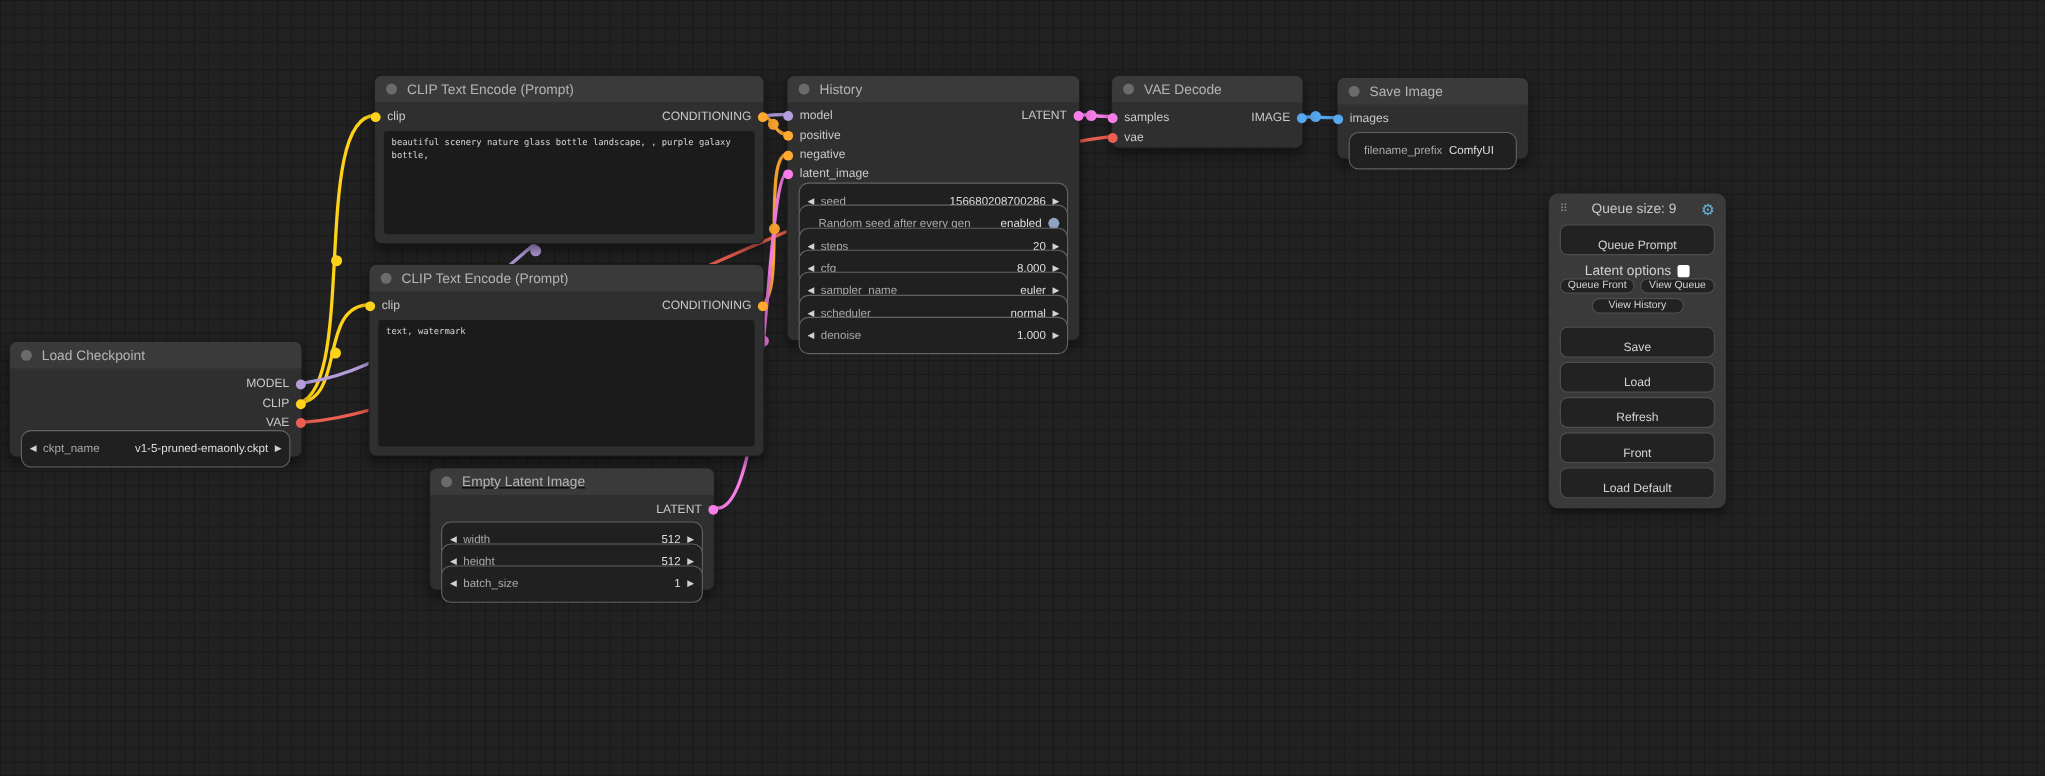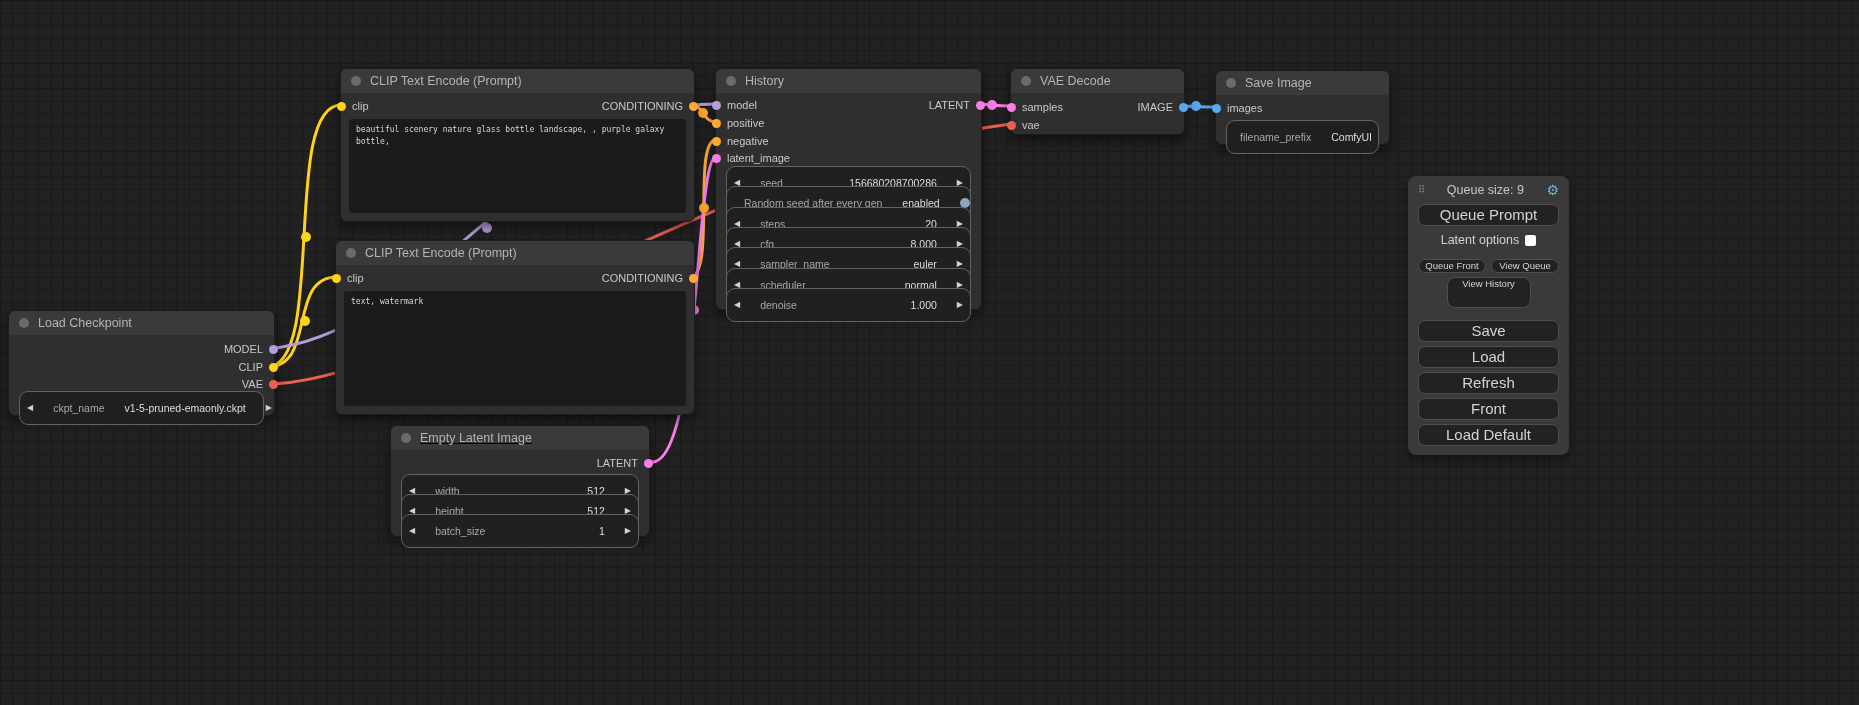--- a/index.html
+++ b/index.html
@@ -31,21 +31,21 @@
           font-size:11px; color:#c9c9c9; white-space:nowrap;justify-content:center; }
   .slot.in  { left:-4px; }
   .slot.out { right:-4px; }
   .dot { width:9px; height:9px; border-radius:50%; flex:0 0 auto; }
   .cY{background:#ffd21a}.cP{background:#b39ddb}.cV{background:#ea5f51}
   .cO{background:#ffa931}.cL{background:#f77ee8}.cB{background:#57a8ee}
 
   .widget {
     position:absolute; left:10px; right:10px; height:15px;
     background:#202020; border:1px solid #636363; border-radius:9px;
-    display:flex; align-items:center; gap:20px; padding:16px 7px;
+    display:flex; align-items:center; gap:6px; padding:16px 7px;
     font-size:10.5px; color:#a8a8a8; white-space:nowrap;
   }
   .widget .arrow { color:#d2d2d2; font-size:8px; line-height:1; }
   .widget .w-value { margin-left:auto; color:#dedede; }
   .widget.tall { height:16px; }
   .toggle-dot { width:10px; height:10px; border-radius:50%; background:#8ea4c0; flex:0 0 auto; }
 
   .prompt-box {
     position:absolute; left:8px; right:8px; top:50px; bottom:8px;
     background:#1b1b1b; border-radius:3px; padding:5px 7px;
@@ -58,29 +58,29 @@
     background:#3a3a3a; border-radius:8px; box-shadow:0 4px 10px rgba(0,0,0,.45);
     padding:3px 10px 9px;
   }
   .qhead { display:flex; align-items:center; height:21px; }
   .drag-handle { color:#8a8a8a; font-size:10px; letter-spacing:-1px; cursor:grab; }
   .qsize { flex:1; text-align:center; color:#c6c6c6; font-size:12.5px; }
   .gear { color:#66b7da; font-size:14px; line-height:1; cursor:pointer; }
   .qbtn {
     display:block; width:100%; margin-top:4px; background:#222;
     border:1px solid #4e4e4e; border-radius:7px; color:#d4d4d4;
-    text-align:center; font-size:15px; padding:1px 0 2px; cursor:pointer;
+    text-align:center; font-size:11px; padding:12px 0 2px; cursor:pointer;
     font-family:"Liberation Sans", sans-serif;
   }
   .extra-row { display:flex; align-items:center; justify-content:center; gap:6px;
                margin-top:7px; color:#d0d0d0; font-size:12.5px; }
   .checkbox { width:11px; height:11px; background:#ffffff; border-radius:2px; cursor:pointer; }
-  .qrow { display:flex; gap:5px; margin-top:12px; }
+  .qrow { display:flex; gap:5px; margin-top:0; }
   .qbtn-sm { flex:1; margin-top:0; font-size:9.5px; border-radius:8px; padding:0 0 1px; }
-  .qbtn-hist { width:84px; margin:4px auto 0; font-size:9.5px; border-radius:8px; padding:0 0 18px; }
+  .qbtn-hist { width:84px; margin:4px auto 0; font-size:9.5px; border-radius:8px; padding:0 0 1px; }
   .qgroup { margin-top:12px; }
 </style>
 </head>
 <body>
 
 <div class="canvas">
 
   <svg class="wires" width="1859" height="705">
     <path d="M267,367 C327,367 281,105 341,105" stroke="#ffd21a"></path>
     <path d="M267,367 C317,367 287,277 337,277" stroke="#ffd21a"></path>

